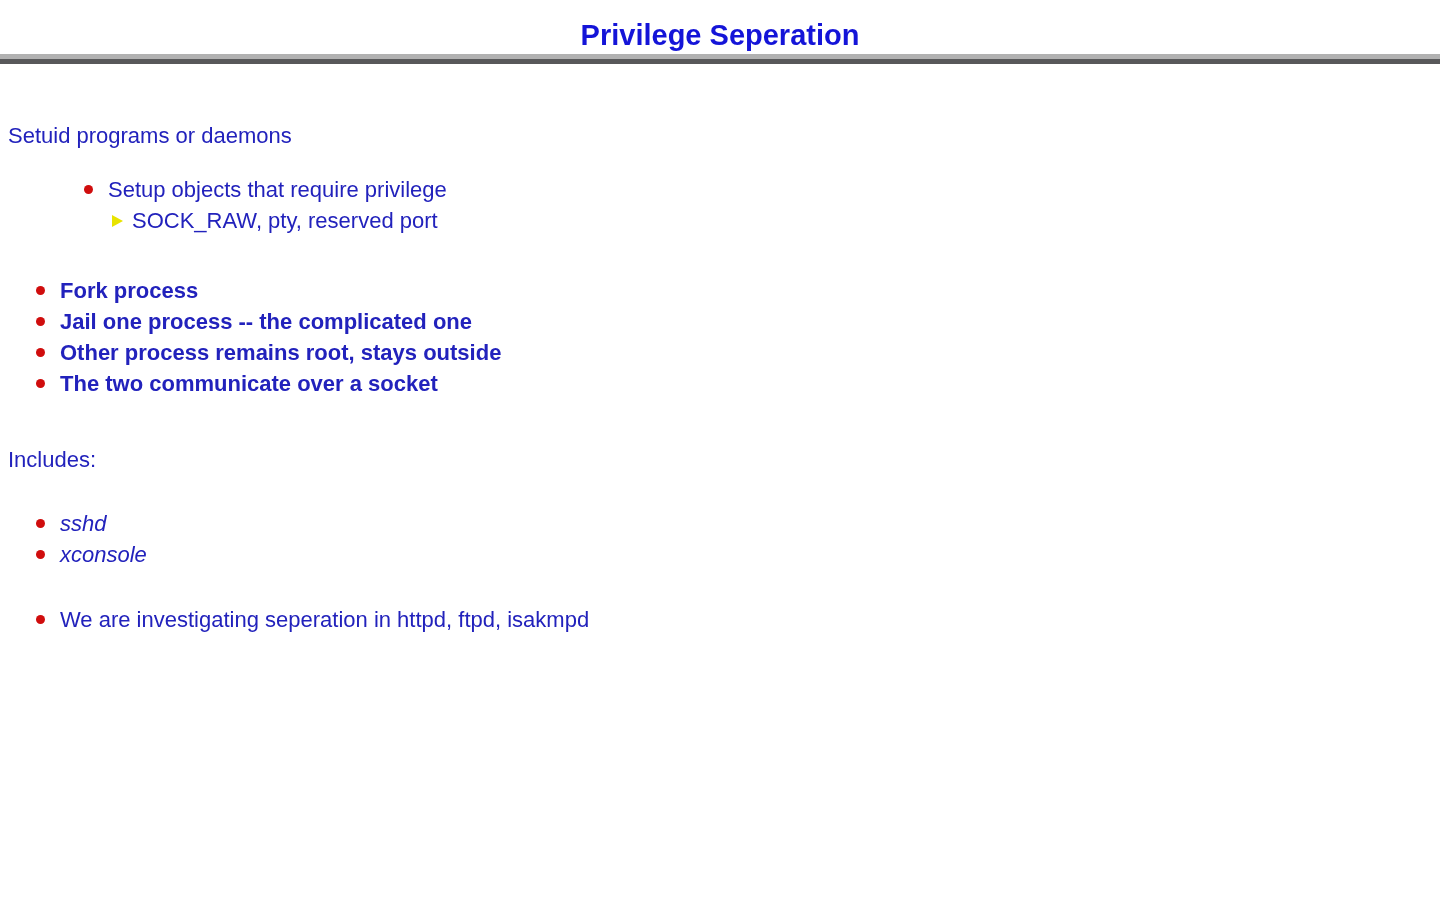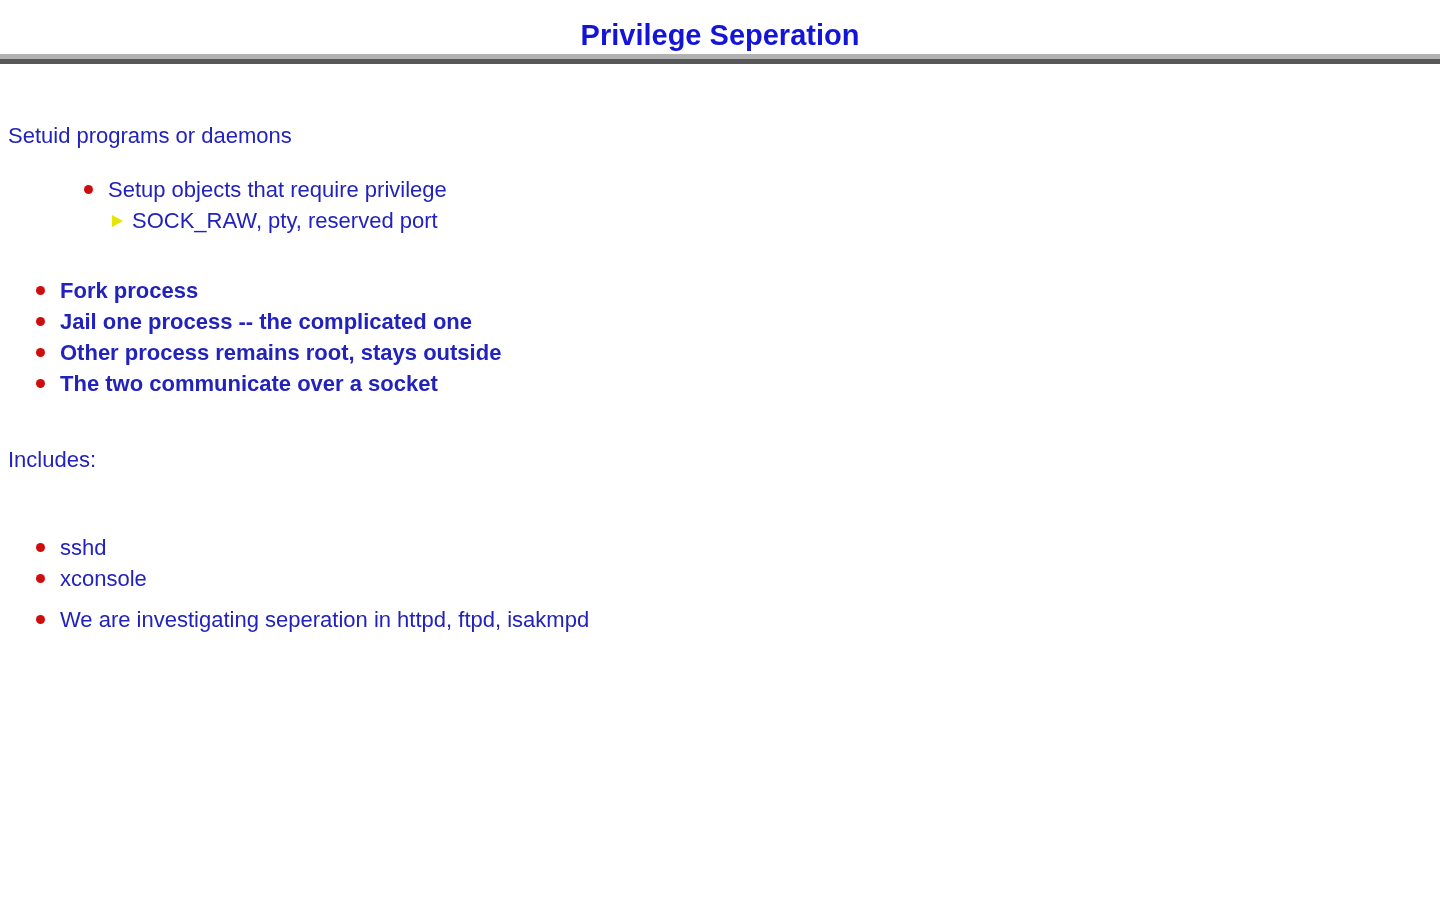--- a/index.html
+++ b/index.html
@@ -63,21 +63,21 @@
     left: 0;
     margin: 0;
     padding: 0;
     list-style: none;
     font-size: 22px;
     line-height: 31px;
     color: var(--body-text, #2222bc);
   }
   #group-setup         { top: 174px; padding-left: 48px; }
   #group-fork          { top: 275px; font-weight: bold; }
-  #group-includes      { top: 532px; }
+  #group-includes      { top: 508px; font-style: italic; }
   #group-investigating { top: 604px; }
 
   ul.group > li {
     position: relative;
     padding-left: 60px;
     white-space: nowrap;
   }
   .dot {
     position: absolute;
     left: 36px;

